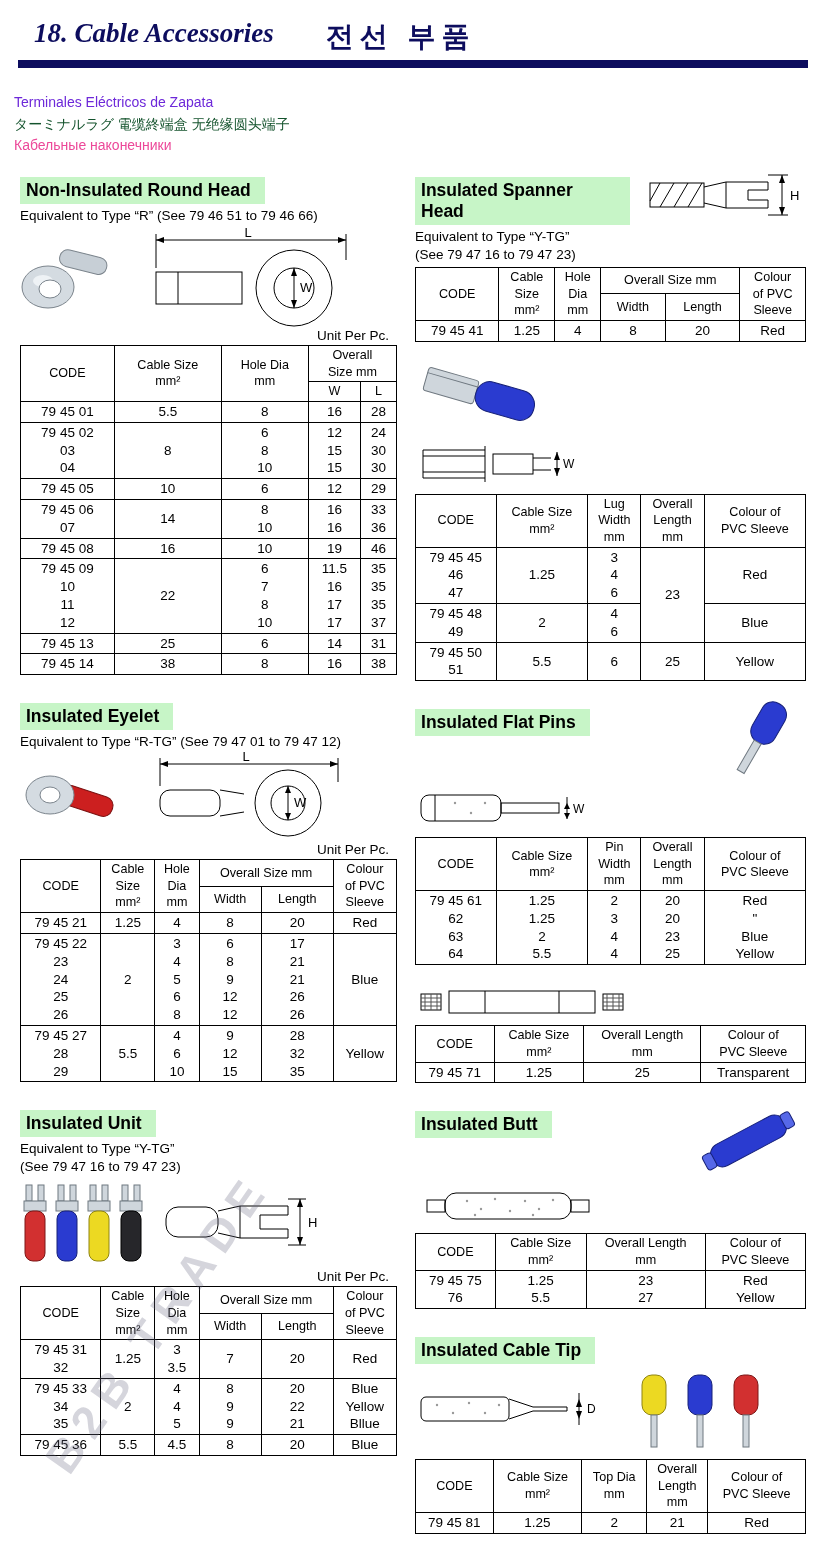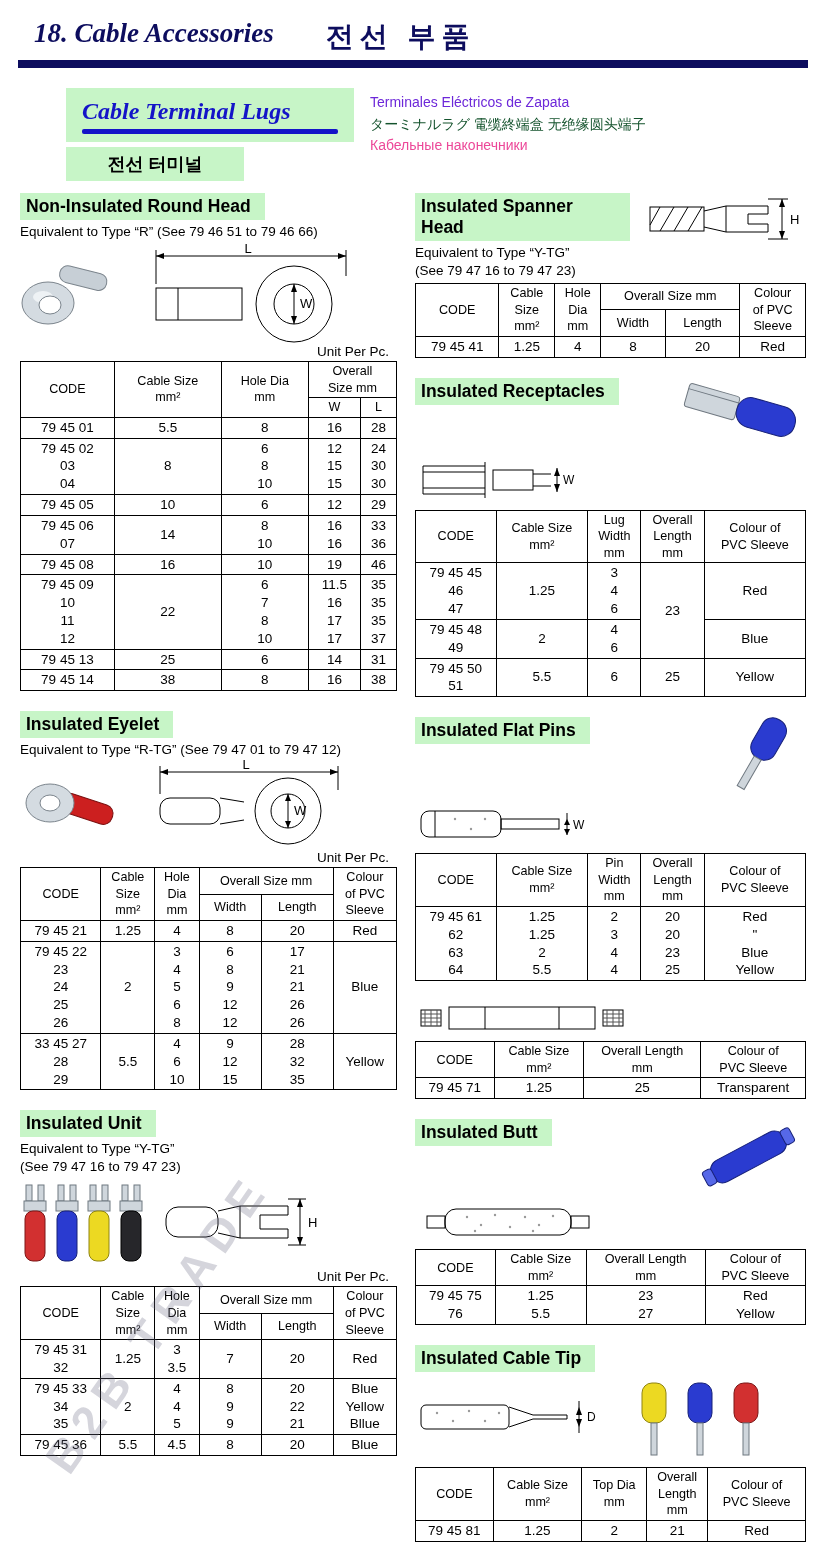--- a/index.html
+++ b/index.html
@@ -23,21 +23,21 @@
   .alt-langs{padding-top:4px;font-size:14px;line-height:1.55;}
   .alt1{color:#6d28d9;}
   .alt2{font-weight:normal;color:#14532d;}
   .alt3{color:#ec4899;}
 
   
   .cols{display:flex;gap:18px;padding:0 6px;}
   .col-left{width:378px;}
   .col-right{width:392px;}
   .sec{margin-bottom:16px;}
-  .green-h{display:inline-block;background:#c7f5c7;font-weight:bold;font-size:17.5px;padding:3px 14px 3px 6px;margin:4px 0 3px;}
+  .green-h{display:inline-block;background:#c7f5c7;font-weight:bold;font-size:17.5px;padding:3px 14px 3px 6px;margin:12px 0 3px;}
   .green-h.multi{line-height:1.25;}
   .sub{font-size:13.5px;margin:1px 0 3px;}
   .headrow{display:flex;align-items:flex-start;justify-content:space-between;gap:16px;}
   .figrow{display:flex;align-items:center;gap:12px;margin:2px 0 0;}
   .unit{text-align:right;font-size:13.5px;margin:0 8px 2px 0;}
 
   
   .tbl{border-collapse:collapse;width:100%;margin-top:2px;background:#fff;}
   .tbl th,.tbl td{border:1.4px solid #000;text-align:center;vertical-align:middle;padding:1px 3px;font-size:13.5px;line-height:1.32;font-weight:normal;}
   .tbl th{font-size:12.6px;}
@@ -53,27 +53,20 @@
 
   <header>
     <div class="ph-row">
       <span class="ph-en">18. Cable Accessories</span>
       <span class="ph-kr">전선 부품</span>
     </div>
     <div class="ph-bar"></div>
   </header>
 
   <div class="topband">
-    <div class="lugs-wrap">
-      <div class="lugs-box">
-        <div class="lugs-title">Cable Terminal Lugs</div>
-        <div class="lugs-underline"></div>
-      </div>
-      <div class="lugs-kr">전선 터미널</div>
-    </div>
     <div class="alt-langs">
       <div class="alt1">Terminales Eléctricos de Zapata</div>
       <div class="alt2">ターミナルラグ 電缆終端盒 无绝缘圆头端子</div>
       <div class="alt3">Кабельные наконечники</div>
     </div>
   </div>
 
   <div class="cols">
 
     <div class="col-left">
@@ -421,21 +414,21 @@
                   <div>21</div>
                   <div>26</div>
                   <div>26</div>
                 </td>
                 <td>
                   <div>Blue</div>
                 </td>
               </tr>
               <tr>
                 <td>
-                  <div>33 45 27</div>
+                  <div>79 45 27</div>
                   <div>28</div>
                   <div>29</div>
                 </td>
                 <td>
                   <div>5.5</div>
                 </td>
                 <td>
                   <div>4</div>
                   <div>6</div>
                   <div>10</div>
@@ -698,21 +691,20 @@
                 <td>
                   <div>Red</div>
                 </td>
               </tr>
             </tbody>
           </table>
       </section>
 
       <section class="sec">
         <div class="headrow">
-          <div class="green-h">Insulated Receptacles</div>
           <svg class="fig" width="130" height="78" viewBox="0 0 130 78">
             <g transform="rotate(16 65 39)">
               <rect x="8" y="24" width="52" height="24" rx="3" fill="#cfd6dc" stroke="#6f7880"></rect>
               <line x1="8" y1="30" x2="60" y2="30" stroke="#6f7880"></line>
               <rect x="60" y="21" width="60" height="30" rx="14" fill="#2a3bd0" stroke="#172178"></rect>
             </g>
           </svg>
         </div>
         <div class="figrow">
           <svg class="fig" width="195" height="54" viewBox="0 0 195 54">

